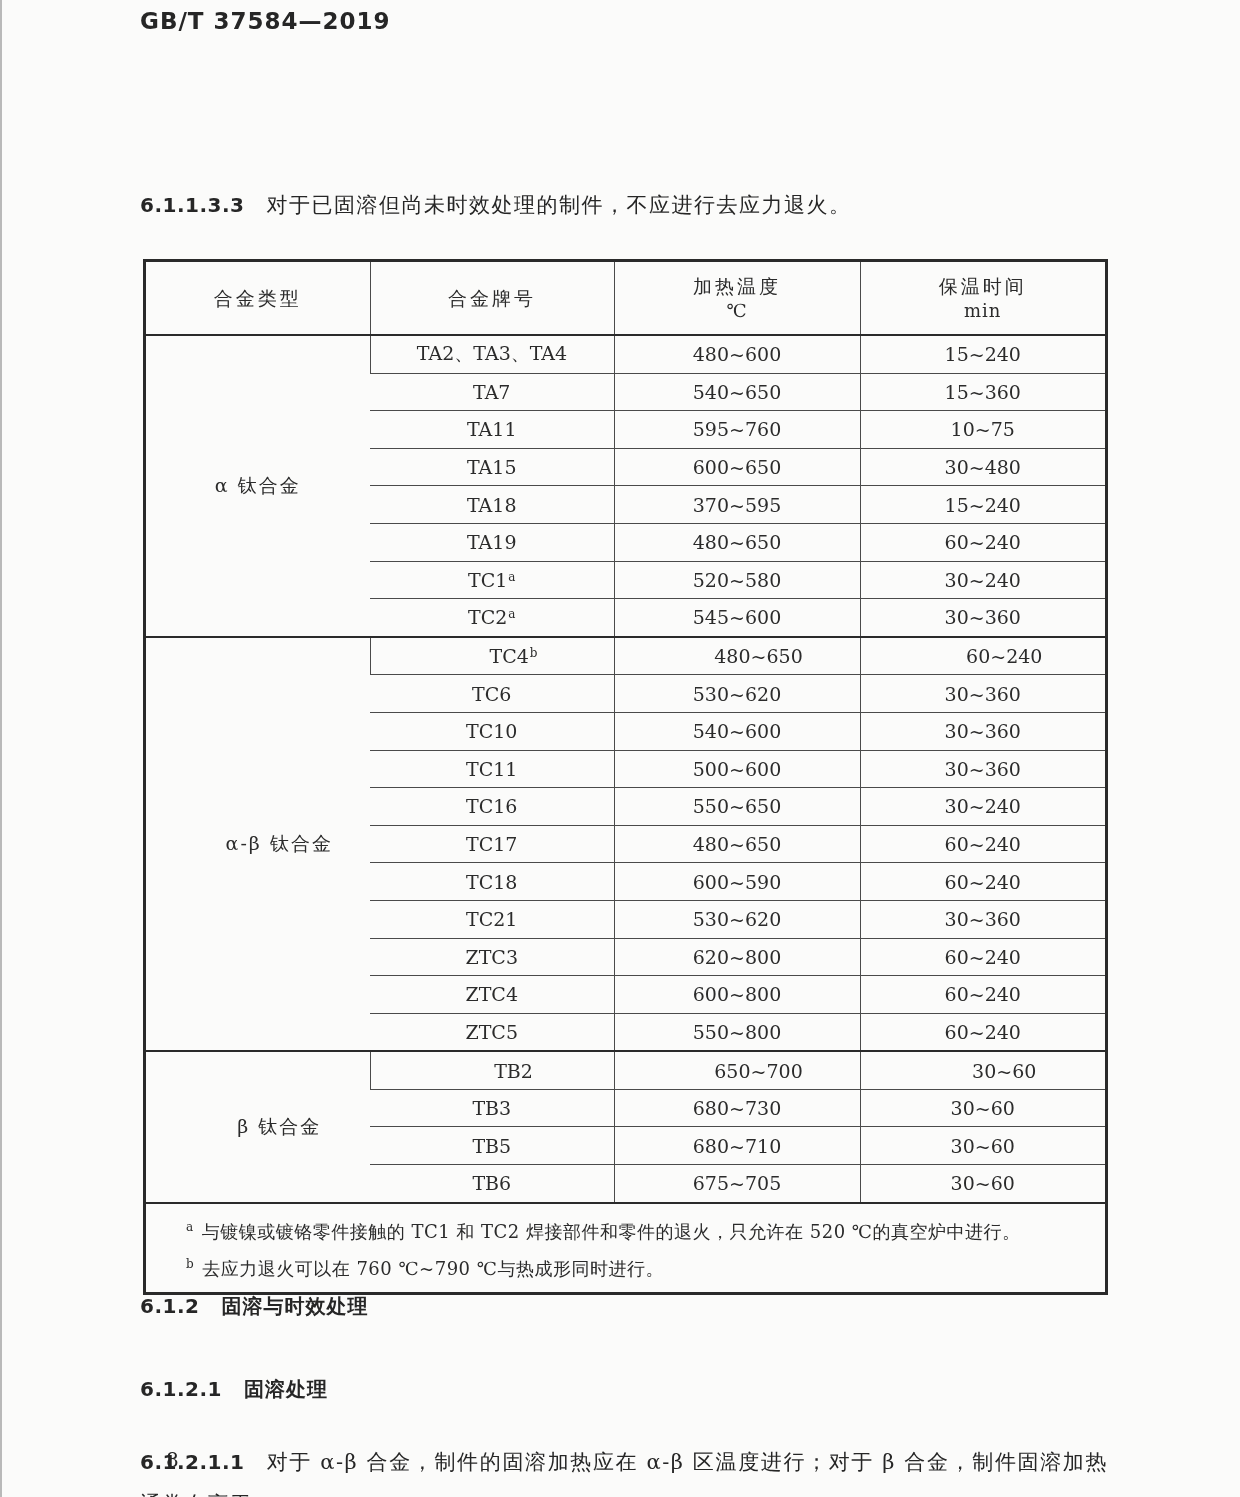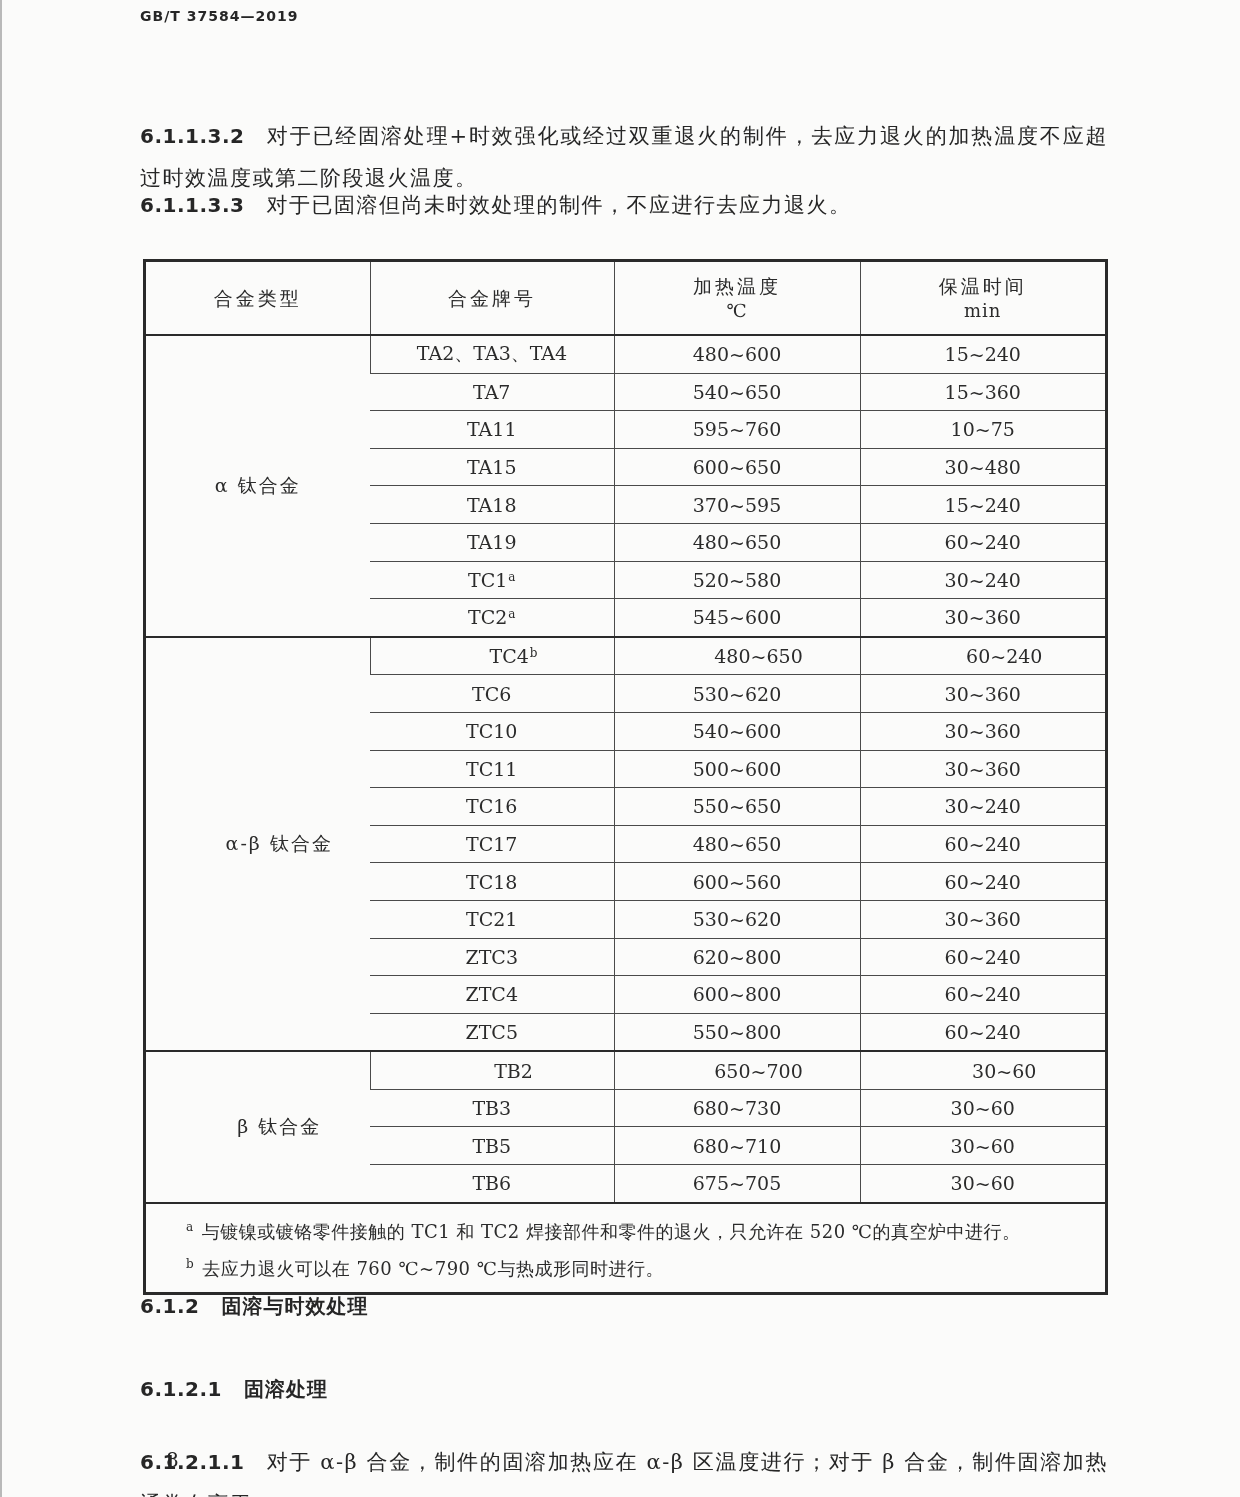--- a/index.html
+++ b/index.html
@@ -20,21 +20,21 @@
     color:var(--ink);
     font-family:var(--serif);
     overflow:hidden;
   }
   .scan-edge{
     position:absolute;left:0;top:0;width:2px;height:100%;
     background:#b9b9b9;
   }
   .std-code{
     position:absolute;left:140px;top:8px;
-    font-family:var(--sans);font-weight:bold;font-size:14px;
+    font-family:var(--sans);font-weight:bold;font-size:23px;
     letter-spacing:1px;
   }
   .para{
     position:absolute;left:140px;width:968px;
     font-size:21px;line-height:42px;
     letter-spacing:1.5px;
     text-align:justify;
   }
   .para-intro{top:52px;}
   .para-2{top:94px;}
@@ -112,21 +112,20 @@
 </style>
 </head>
 <body>
 
 <div class="page">
   <div class="scan-edge"></div>
 
   <div class="std-code">GB/T 37584—2019</div>
 
 
-  <p class="para para-2"><span class="clause-num">6.1.1.3.2</span><span>对于已经固溶处理+时效强化或经过双重退火的制件，去应力退火的加热温度不应超过时效温度或第二阶段退火温度。</span></p>
 
   <p class="para para-3"><span class="clause-num">6.1.1.3.3</span><span>对于已固溶但尚未时效处理的制件，不应进行去应力退火。</span></p>
 
 
   <div class="table-wrap">
     <table class="alloy">
       <colgroup>
         <col class="c-type">
           <col class="c-grade">
           <col class="c-temp">
@@ -218,21 +217,21 @@
             <td class="col-temp">550~650</td>
             <td class="col-time">30~240</td>
           </tr>
           <tr>
             <td class="col-grade"><span>TC17</span></td>
             <td class="col-temp">480~650</td>
             <td class="col-time">60~240</td>
           </tr>
           <tr>
             <td class="col-grade"><span>TC18</span></td>
-            <td class="col-temp">600~560</td>
+            <td class="col-temp">600~590</td>
             <td class="col-time">60~240</td>
           </tr>
           <tr>
             <td class="col-grade"><span>TC21</span></td>
             <td class="col-temp">530~620</td>
             <td class="col-time">30~360</td>
           </tr>
           <tr>
             <td class="col-grade"><span>ZTC3</span></td>
             <td class="col-temp">620~800</td>

